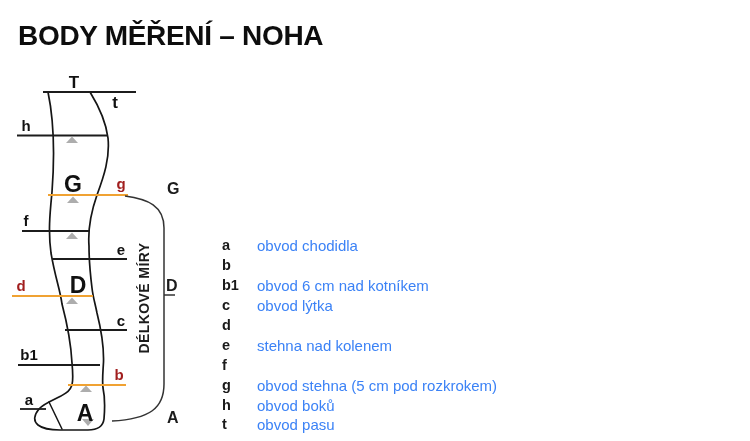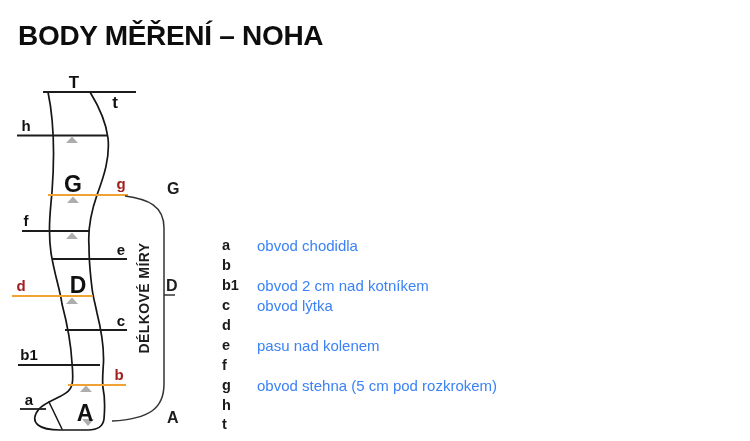--- a/index.html
+++ b/index.html
@@ -116,41 +116,43 @@
   <div class="legend">
     <div class="row">
         <span class="key">a</span>
         <span class="desc">obvod chodidla</span>
       </div>
     <div class="row">
         <span class="key">b</span>
       </div>
     <div class="row">
         <span class="key">b1</span>
-        <span class="desc">obvod 2 cm nad kotníkem</span>
+        <span class="desc">obvod 6 cm nad kotníkem</span>
       </div>
     <div class="row">
         <span class="key">c</span>
         <span class="desc">obvod lýtka</span>
       </div>
     <div class="row">
         <span class="key">d</span>
       </div>
     <div class="row">
         <span class="key">e</span>
-        <span class="desc">pasu nad kolenem</span>
+        <span class="desc">stehna nad kolenem</span>
       </div>
     <div class="row">
         <span class="key">f</span>
       </div>
     <div class="row">
         <span class="key">g</span>
         <span class="desc">obvod stehna (5 cm pod rozkrokem)</span>
       </div>
     <div class="row">
         <span class="key">h</span>
+        <span class="desc">obvod boků</span>
       </div>
     <div class="row">
         <span class="key">t</span>
+        <span class="desc">obvod pasu</span>
       </div>
   </div>
 
 </div>
 
 </body></html>

